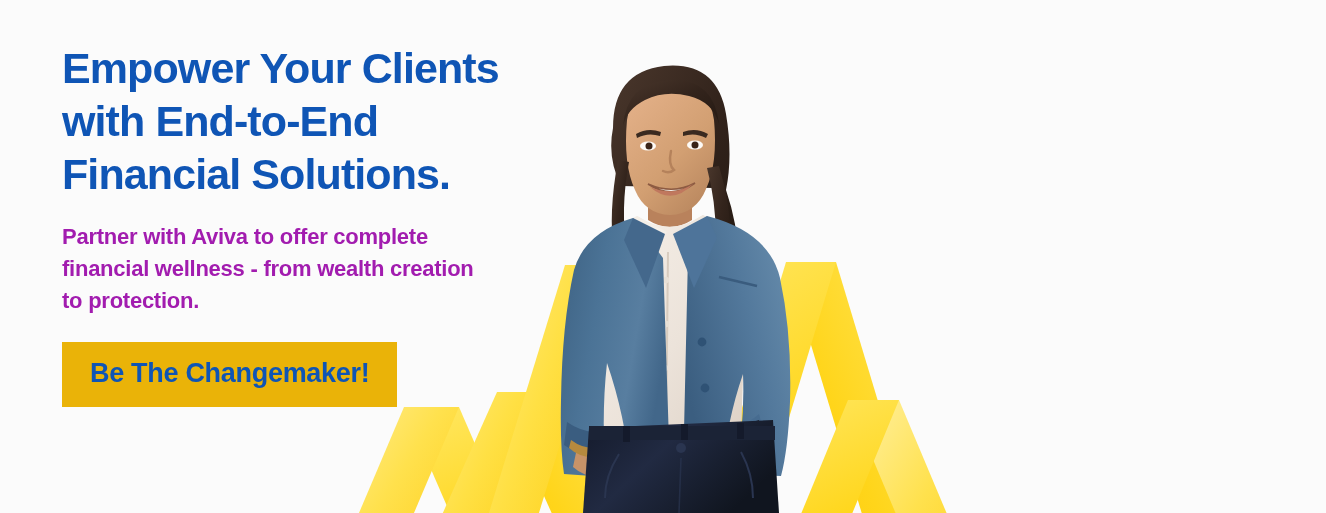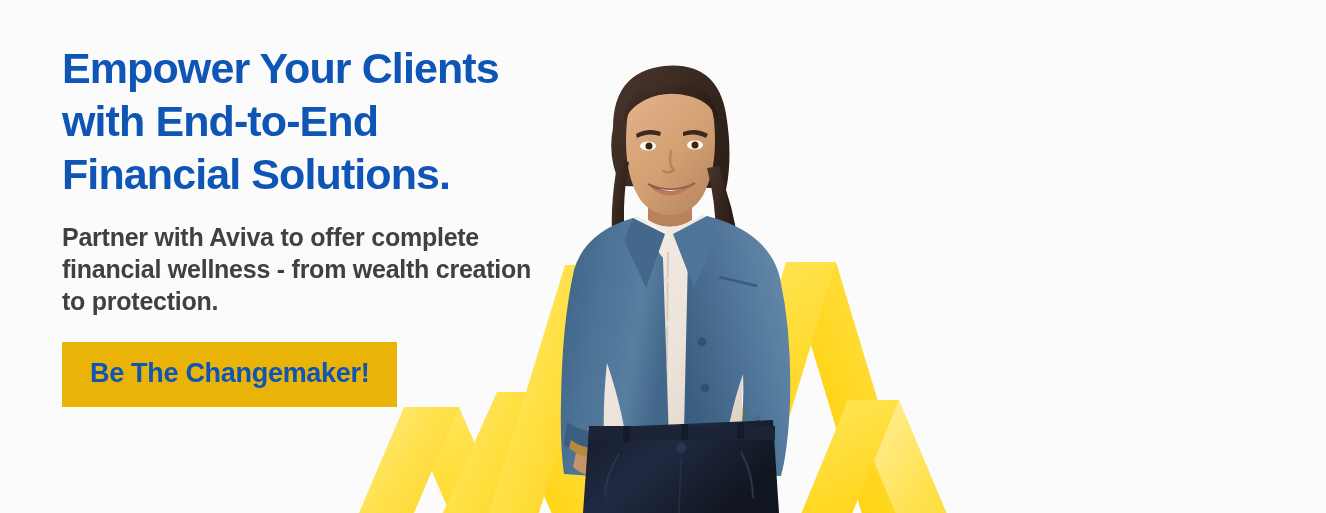--- a/index.html
+++ b/index.html
@@ -41,25 +41,25 @@
     font-size:43px;
     line-height:53px;
     font-weight:bold;
     letter-spacing:-0.9px;
     color:#0f55b5;
     white-space:pre-line;
   }
 
   #subhead {
     margin-top:20px;
-    font-size:25px;
+    font-size:22px;
     line-height:32px;
     font-weight:bold;
     letter-spacing:-0.25px;
-    color:#404040;
+    color:#a21caf;
     white-space:pre-line;
   }
 
   #cta {
     display:inline-block;
     margin-top:25px;
     background:#eab308;
     color:#0f55b5;
     border:0;
     font-family:"Liberation Sans", sans-serif;

